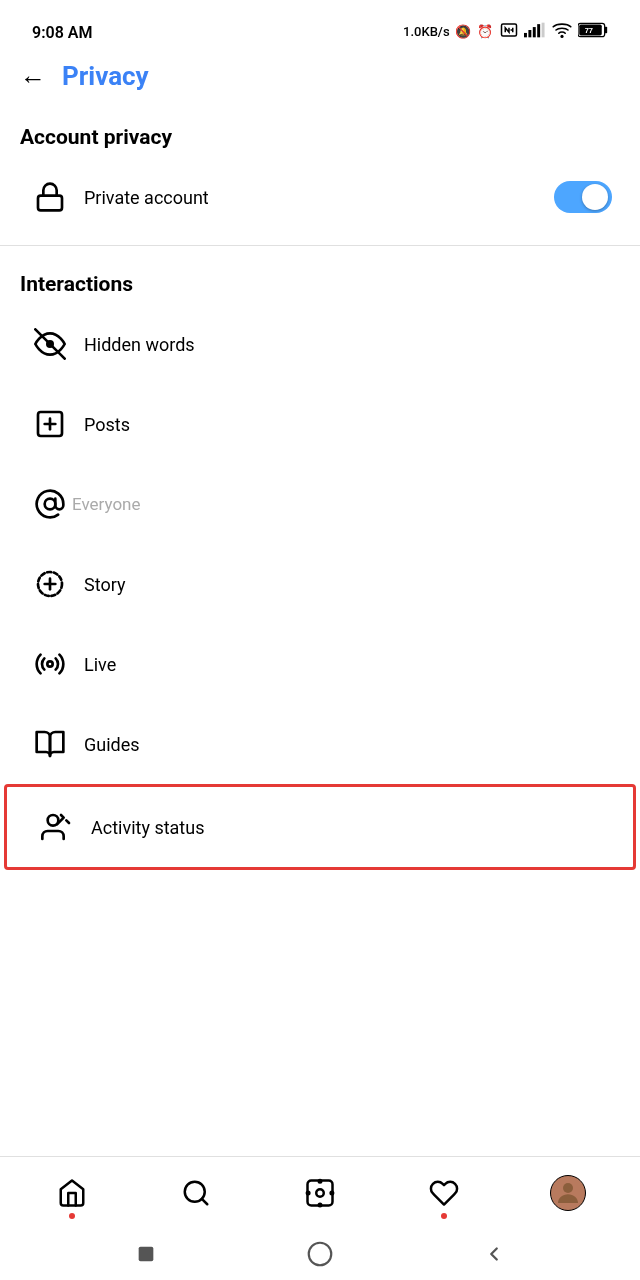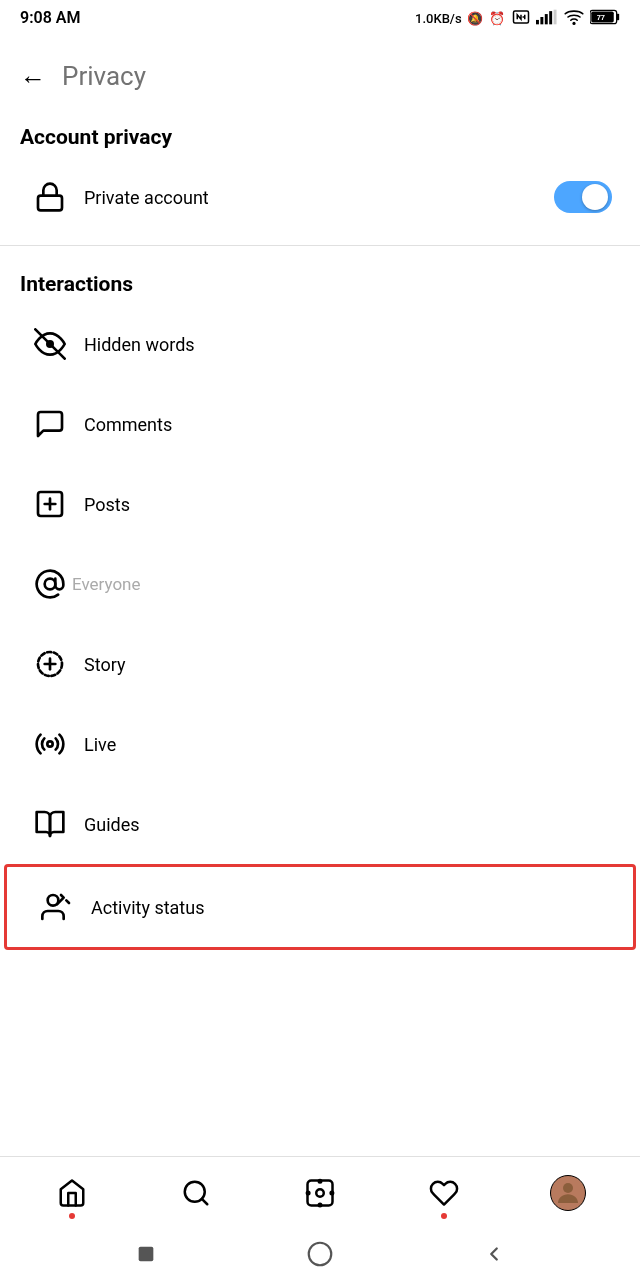--- a/index.html
+++ b/index.html
@@ -10,22 +10,22 @@
       background: #fff;
       font-family: -apple-system, BlinkMacSystemFont, 'Segoe UI', Roboto, sans-serif;
       color: #000;
       position: relative;
     }
 
     
     .status-bar {
       display: flex;
       justify-content: space-between;
-      align-items: flex-start;
-      padding: 8px 20px;
+      align-items: flex-end;
+      padding: 8px 32px;
       height: 50px;
       background: #fff;
     }
     .status-left {
       font-size: 16px;
       font-weight: 600;
       color: #000;
     }
     .status-right {
       display: flex;
@@ -44,22 +44,22 @@
       gap: 16px;
     }
     .back-arrow {
       font-size: 26px;
       cursor: pointer;
       font-weight: 300;
       color: #000;
     }
     .header-title {
       font-size: 26px;
-      font-weight: 400;
-      color: #737373;
+      font-weight: 700;
+      color: #3b82f6;
     }
 
     
     .section-label {
       padding: 18px 20px 8px 20px;
       font-size: 21px;
       font-weight: 700;
       color: #000;
     }
 
@@ -278,28 +278,20 @@
     <div class="menu-item-icon">
       <svg viewBox="0 0 24 24" fill="none" stroke="#000" stroke-width="2" stroke-linecap="round" stroke-linejoin="round">
         <path d="M1 12s4-8 11-8 11 8 11 8-4 8-11 8-11-8-11-8z"></path>
         <circle cx="12" cy="12" r="3" fill="#000" stroke="none"></circle>
         <path d="M1 1l22 22" stroke="#000" stroke-width="2"></path>
       </svg>
     </div>
     <span class="menu-item-text">Hidden words</span>
   </div>
 
-  <div class="menu-item">
-    <div class="menu-item-icon">
-      <svg viewBox="0 0 24 24" fill="none" stroke="#000" stroke-width="2" stroke-linecap="round" stroke-linejoin="round">
-        <path d="M21 15a2 2 0 0 1-2 2H7l-4 4V5a2 2 0 0 1 2-2h14a2 2 0 0 1 2 2z"></path>
-      </svg>
-    </div>
-    <span class="menu-item-text">Comments</span>
-  </div>
 
   <div class="menu-item">
     <div class="menu-item-icon">
       <svg viewBox="0 0 24 24" fill="none" stroke="#000" stroke-width="2" stroke-linecap="round" stroke-linejoin="round">
         <rect x="3" y="3" width="18" height="18" rx="2"></rect>
         <line x1="12" y1="8" x2="12" y2="16"></line>
         <line x1="8" y1="12" x2="16" y2="12"></line>
       </svg>
     </div>
     <span class="menu-item-text">Posts</span>

